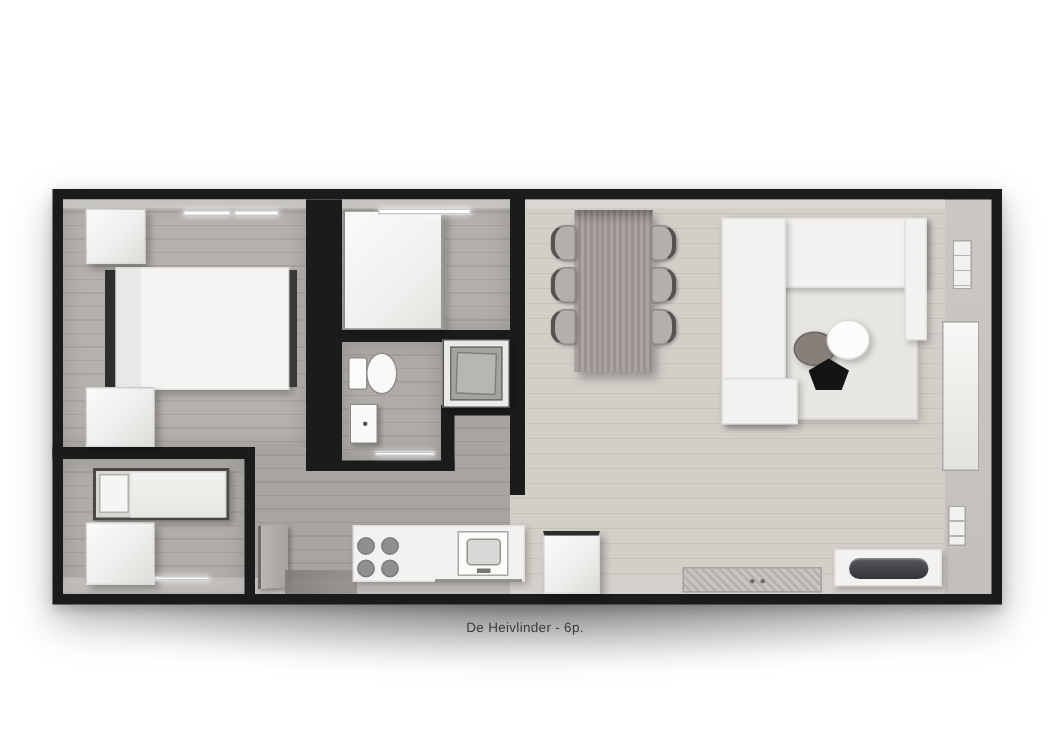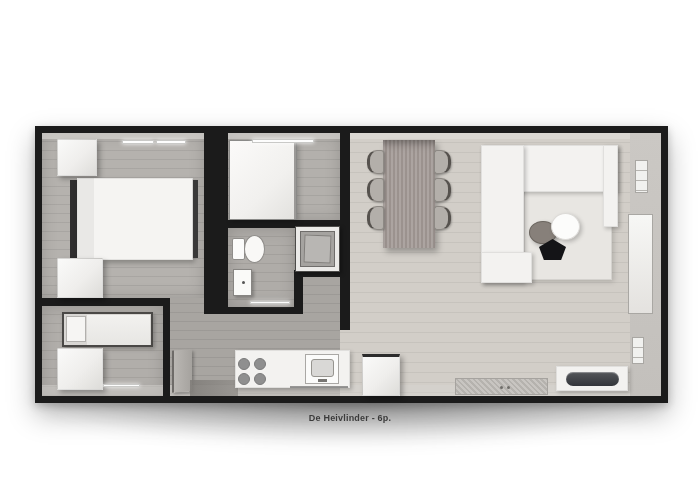--- a/index.html
+++ b/index.html
@@ -22,21 +22,21 @@
   
   .white-f{background:#f3f2f0;box-shadow:2px 2px 4px rgba(0,0,0,.22);border:1px solid rgba(0,0,0,.08);box-sizing:border-box;}
   .cube{background:linear-gradient(135deg,#fafaf9 0%,#efeeec 55%,#dddcd9 100%);
         box-shadow:3px 3px 5px rgba(0,0,0,.28);border:1px solid rgba(0,0,0,.10);box-sizing:border-box;}
   .lightstrip{background:#fdfdfd;border:1px solid #c9c9c7;box-sizing:border-box;box-shadow:0 0 4px rgba(255,255,255,.9);}
   .chair{background:#b3afaa;border:1px solid #8d8984;box-sizing:border-box;box-shadow:1px 1px 2px rgba(0,0,0,.25);}
   .chair-l{border-radius:10px 3px 3px 10px;border-left:3px solid #56524e;}
   .chair-r{border-radius:3px 10px 10px 3px;border-right:3px solid #56524e;}
   .window{background:#f1f1ef;border:1px solid #a9a7a3;box-sizing:border-box;}
   .panes-v{background-image:repeating-linear-gradient(180deg, rgba(0,0,0,0) 0 9px, #b6b4b0 9px 10px);}
-  .caption{left:0;right:0;top:413px;text-align:center;font-size:9px;color:#3b3b3b;letter-spacing:.2px;font-weight:bold;}
+  .caption{left:0;right:0;top:413px;text-align:center;font-size:9px;color:#3b3b3b;letter-spacing:.2px;}
 </style>
 </head>
 <body>
 
 <div id="stage">
 
   <div class="abs ground-shadow"></div>
 
   <div class="abs plan">
 

